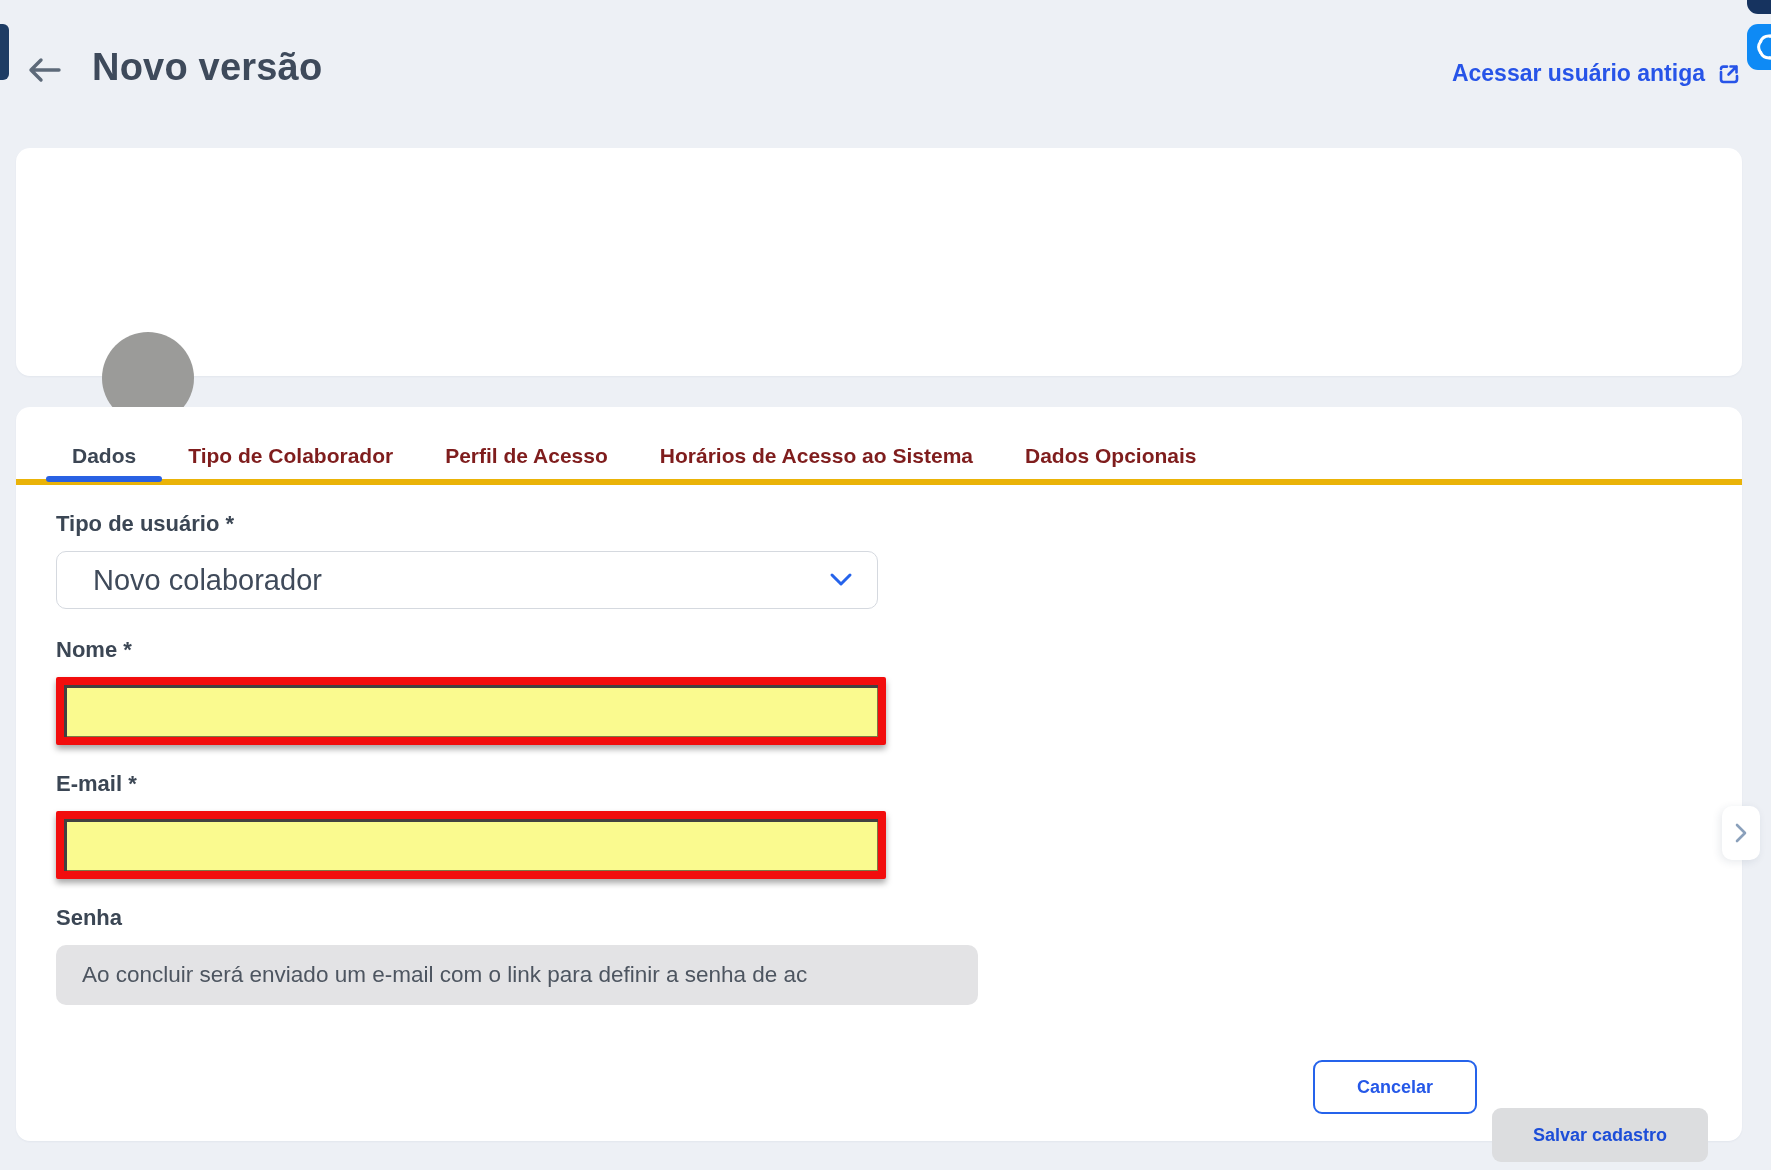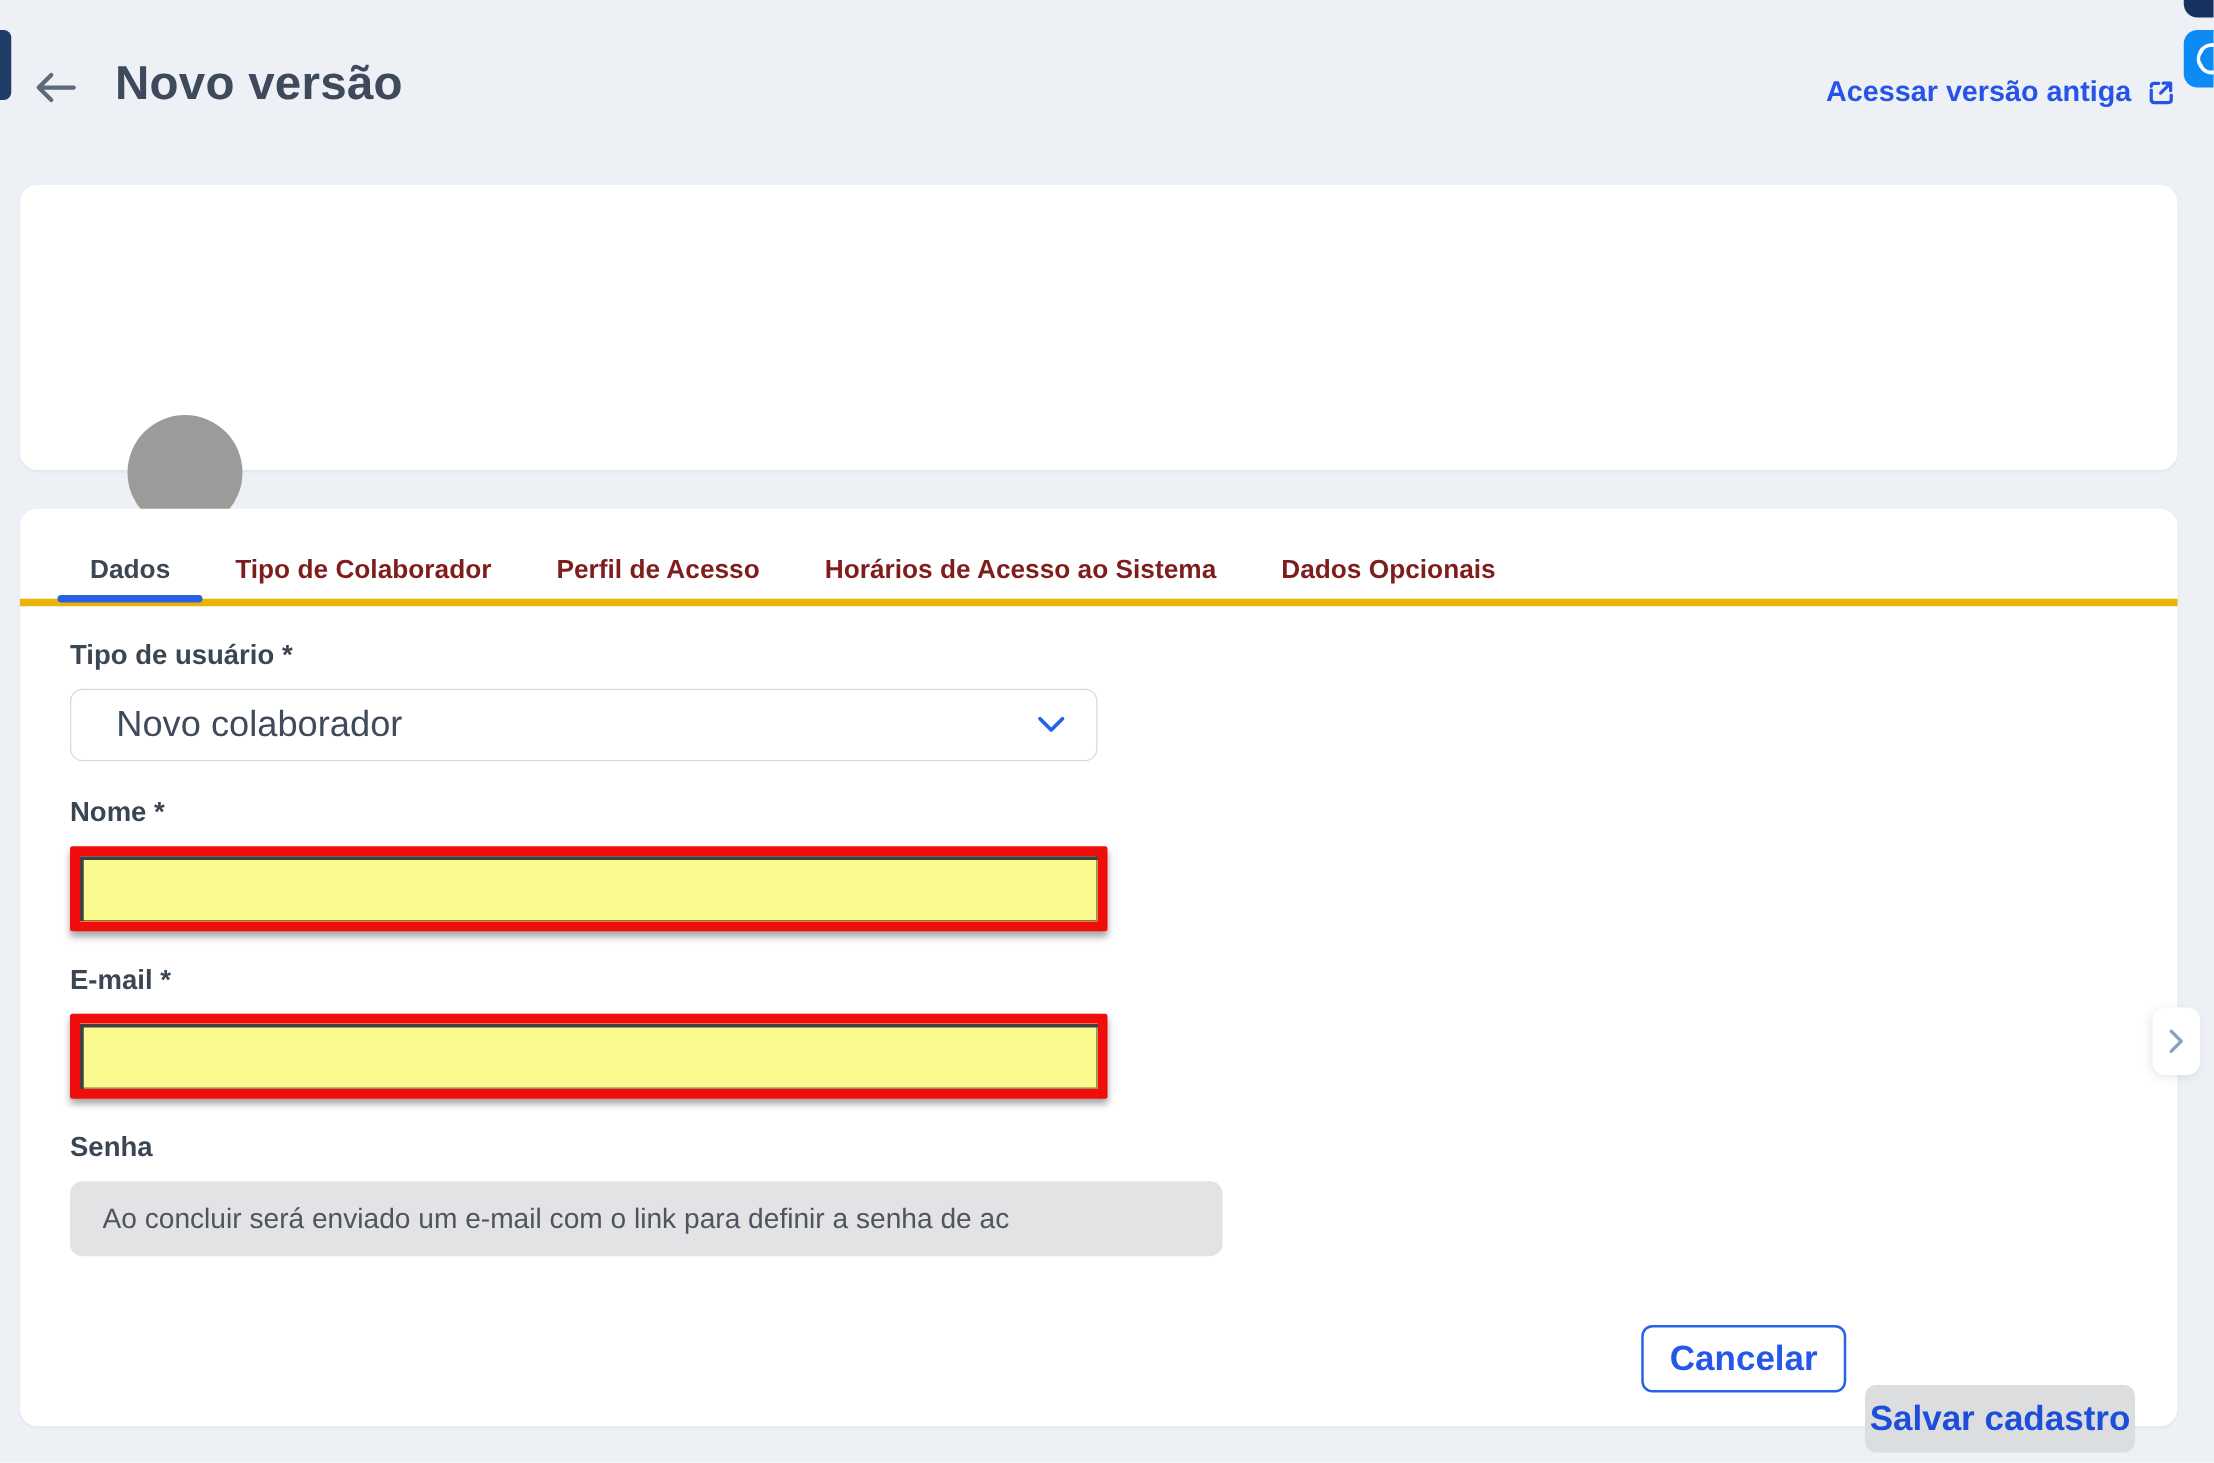--- a/index.html
+++ b/index.html
@@ -56,21 +56,21 @@
   .hl-input { width:100%; height:100%; border:none; outline:none; background:#fafa8f;
     box-shadow:inset 3px 3px 0 #414141, inset -1px -1px 0 #7a7a45;
     font-size:23px; color:#333; padding:0 16px; font-family:"Liberation Sans",sans-serif; }
 
   .disabled-input { width:922px; height:60px; background:#e3e3e5; border:none; border-radius:10px;
     color:#4d5560; font-size:22.5px; padding:0 10px 0 26px; white-space:nowrap; overflow:hidden;
     font-family:"Liberation Sans",sans-serif; }
   .disabled-input:disabled { color:#4d5560; opacity:1; }
 
   
-  .btn { position:absolute; top:653px; height:54px; border-radius:9px; font-size:28px;
+  .btn { position:absolute; top:653px; height:54px; border-radius:9px; font-size:18px;
     font-weight:700; display:flex; align-items:center; justify-content:center;
     font-family:"Liberation Sans",sans-serif; cursor:pointer; }
   .btn-cancel { left:1297px; width:164px; background:#ffffff; border:2px solid #2563eb;
     color:#2558e8; }
   .btn-save { left:1476px; width:216px; background:#dcdddf; border:none; color:#1d4ed8;
     cursor:default;margin-top:48px; }
 
   
   .panel-flap { position:absolute; left:1722px; top:806px; width:38px; height:54px;
     background:#ffffff; border-radius:10px; box-shadow:-2px 2px 8px rgba(30,50,80,0.10);
@@ -88,21 +88,21 @@
   <div class="back-btn">
     <span class="icon">
       <svg width="36" height="28" viewBox="0 0 36 28">
         <path d="M15 4 L5 14 L15 24 M5 14 H33" stroke="#5d6a79" stroke-width="3.4" fill="none" stroke-linecap="round" stroke-linejoin="round"></path>
       </svg>
     </span>
   </div>
   <div class="page-title">Novo versão</div>
 
   <div class="legacy-link">
-    <span>Acessar versão antiga</span>
+    <span>Acessar usuário antiga</span>
     <span class="icon">
       <svg width="24" height="24" viewBox="0 0 24 24">
         <path d="M4 7 Q4 4.6 6.4 4.6 H10" stroke="#2754e8" stroke-width="2.6" fill="none" stroke-linecap="round"></path>
         <path d="M20 14 V17.6 Q20 20 17.6 20 H6.4 Q4 20 4 17.6 V10" stroke="#2754e8" stroke-width="2.6" fill="none" stroke-linecap="round"></path>
         <path d="M13.5 4.5 H19.5 V10.5 M19.5 4.5 L11.5 12.5" stroke="#2754e8" stroke-width="2.6" fill="none" stroke-linecap="round" stroke-linejoin="round"></path>
       </svg>
     </span>
   </div>
 
   <div class="edge-btn navy">

